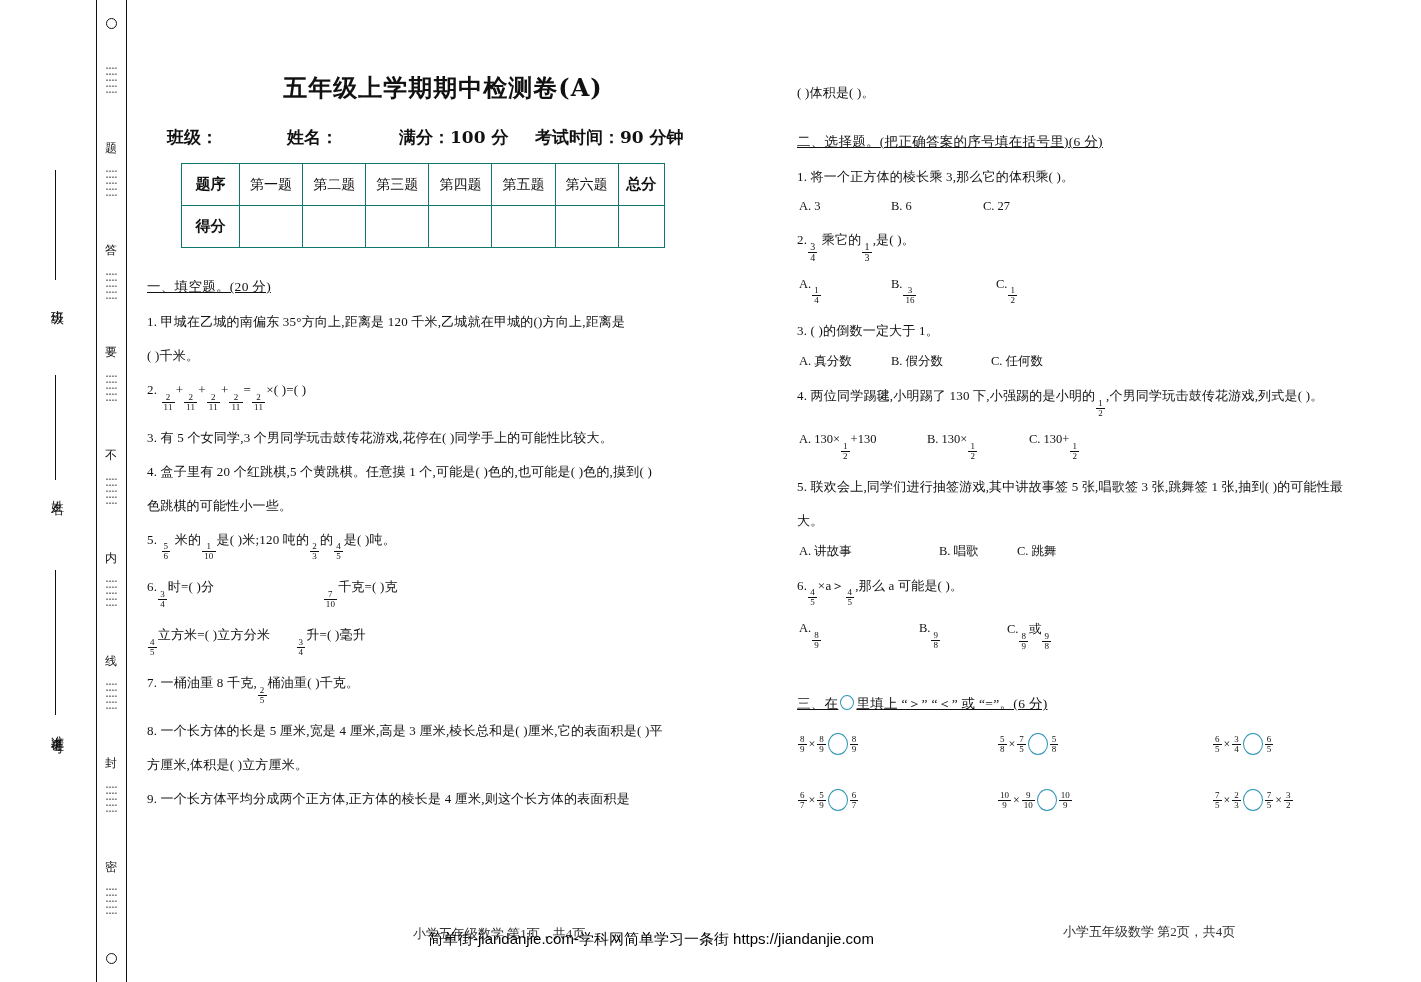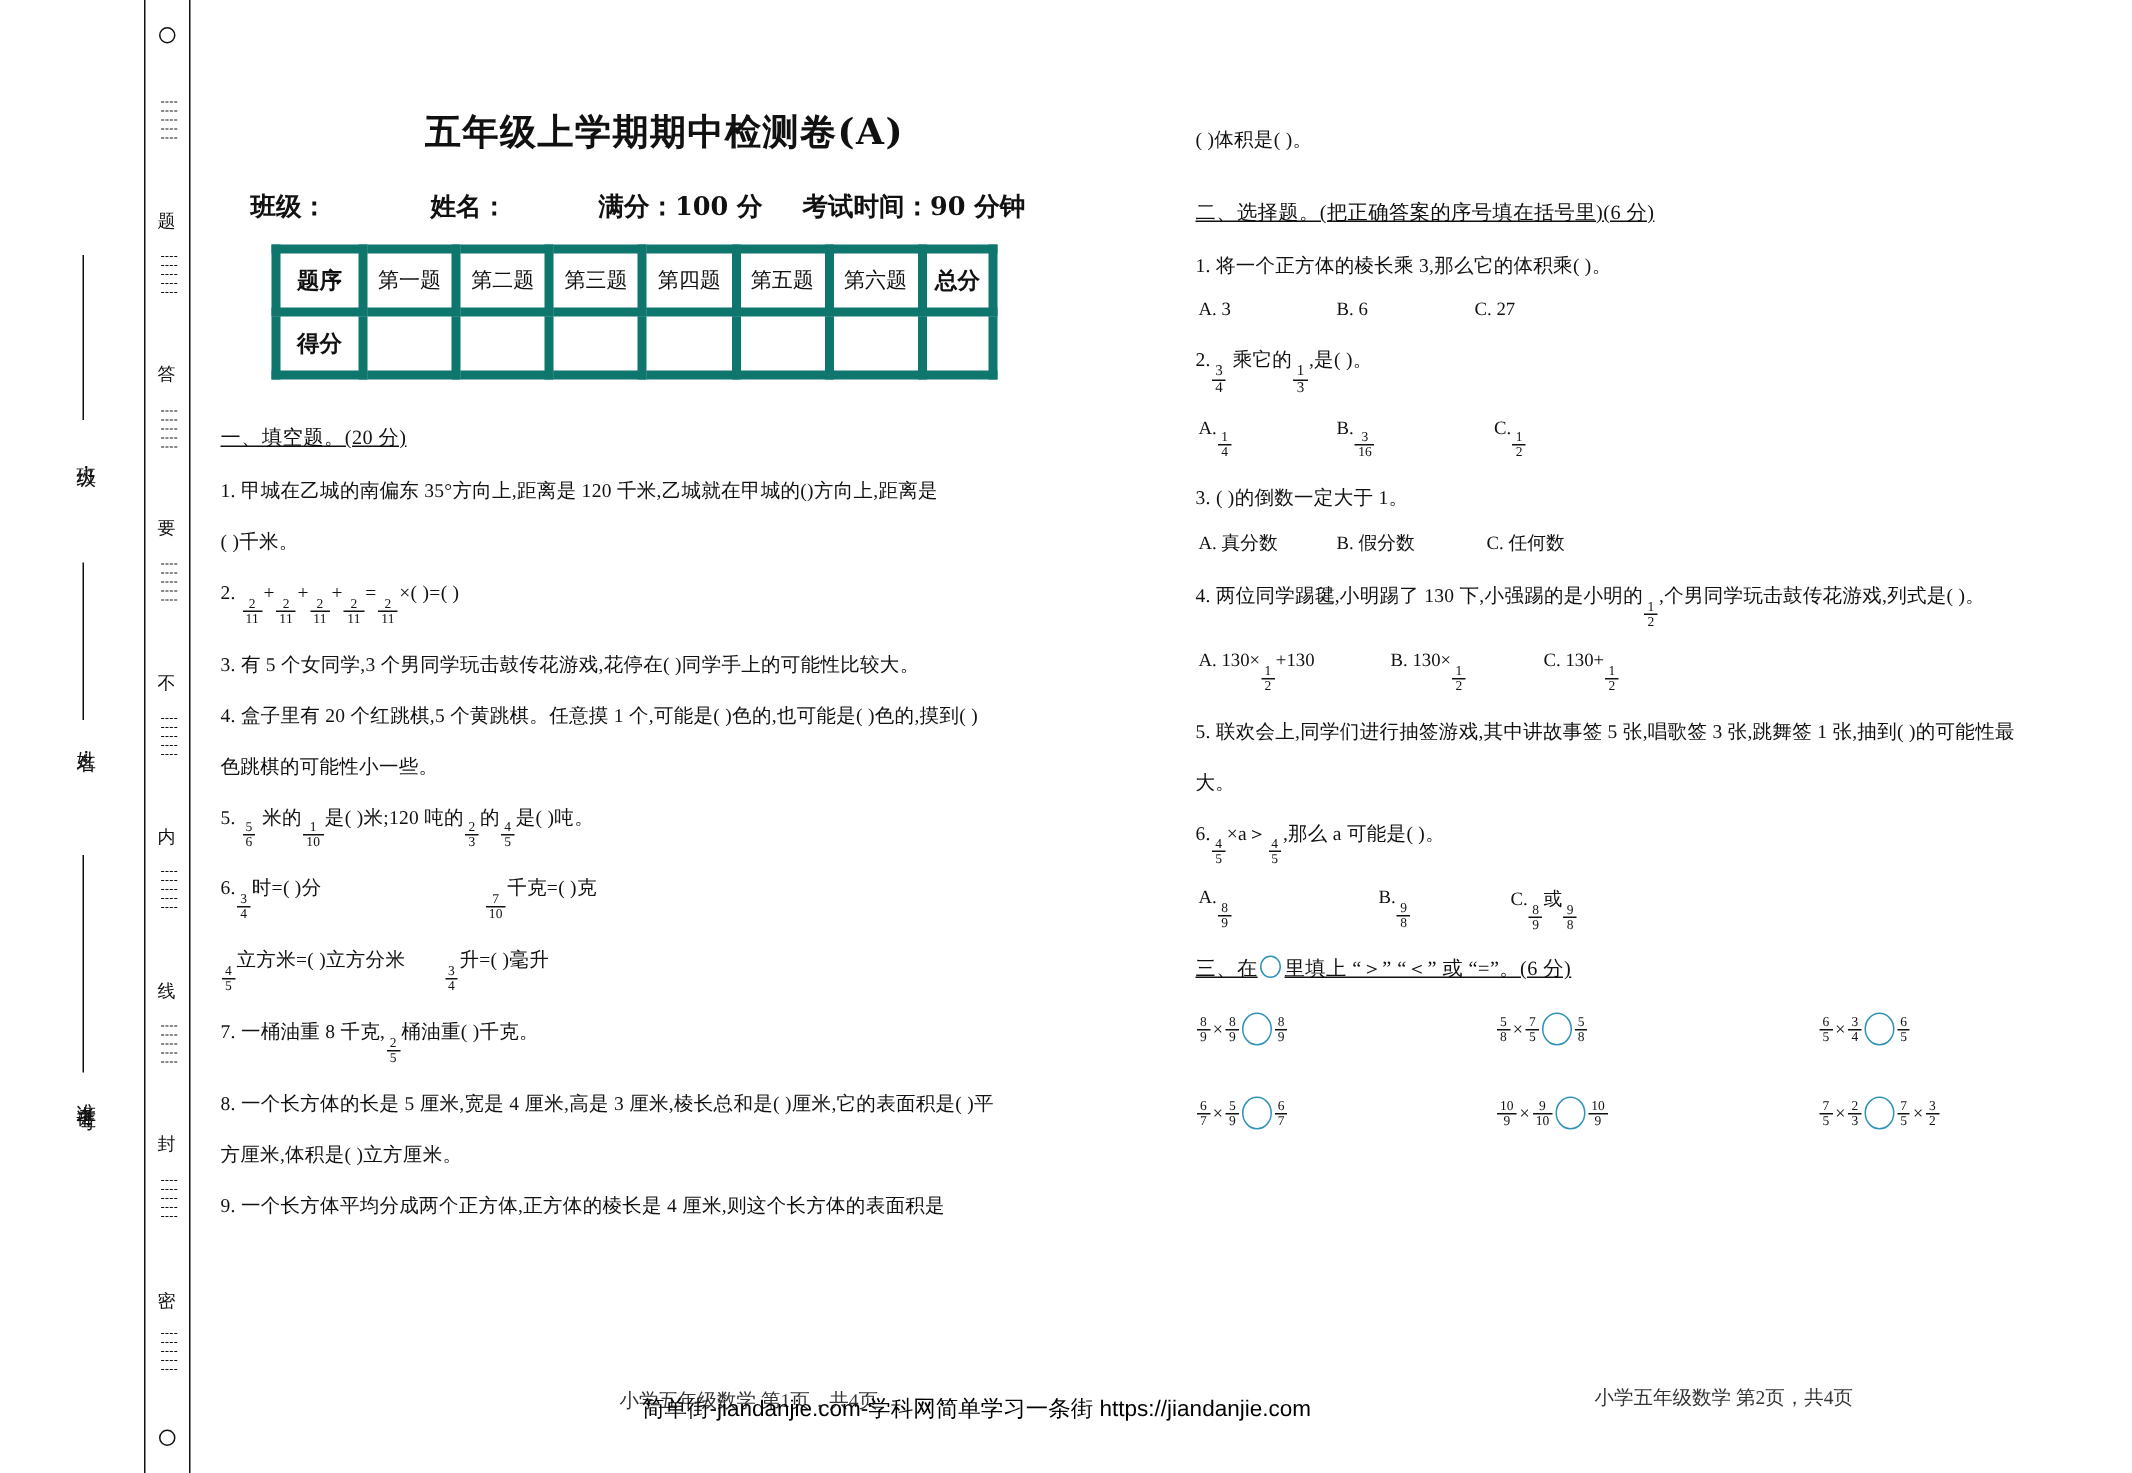--- a/index.html
+++ b/index.html
@@ -78,21 +78,21 @@
   .info-cls  { width:120px; }
   .info-nm   { width:112px; }
   .info-full { width:136px; }
 
   table.score {
     margin:14px 0 0 48px;
     border-collapse:collapse;
     width:484px;
   }
   table.score td {
-    border:6px solid #0f766e;
+    border:1px solid #0f766e;
     text-align:center;
     vertical-align:middle;
   }
   table.score tr { height:42px; }
   td.hdr-big {
     width:58px; font-size:15px; font-weight:bold;
     font-family:"DejaVu Serif", serif;
   }
   td.hdr-sm {
     font-size:14px;
@@ -419,20 +419,25 @@
       <span class="o">
         <span>C. 130+</span><span class="fr">
             <span class="n">1</span>
             <span class="d">2</span>
           </span>
       </span>
     </div>
 
     <div class="q">5. 联欢会上,同学们进行抽签游戏,其中讲故事签 5 张,唱歌签 3 张,跳舞签 1 张,抽到(        )的可能性最</div>
     <div class="q">大。</div>
+    <div class="opts">
+      <span class="o" style="width:140px">A. 讲故事</span>
+      <span class="o" style="width:78px">B. 唱歌</span>
+      <span class="o">C. 跳舞</span>
+    </div>
 
     <div class="q">
       <span>6.</span><span class="fr">
           <span class="n">4</span>
           <span class="d">5</span>
         </span><span>×a＞</span><span class="fr">
           <span class="n">4</span>
           <span class="d">5</span>
         </span><span>,那么 a 可能是(        )。</span>
     </div>
@@ -453,21 +458,21 @@
         <span>C.</span><span class="fr">
             <span class="n">8</span>
             <span class="d">9</span>
           </span><span>或</span><span class="fr">
             <span class="n">9</span>
             <span class="d">8</span>
           </span>
       </span>
     </div>
 
-    <div class="sec-head" style="margin-top:16px;">
+    <div class="sec-head" style="margin-top:44px;">
       <span>三、在</span><span class="circ-sm"></span><span>里填上 “＞” “＜” 或 “=”。(6 分)</span>
     </div>
 
     <div class="cmp-grid">
 
       <div class="cmp-row">
         <span class="cmp-cell cmp-c1">
           <span class="fr">
               <span class="n">8</span>
               <span class="d">9</span>

